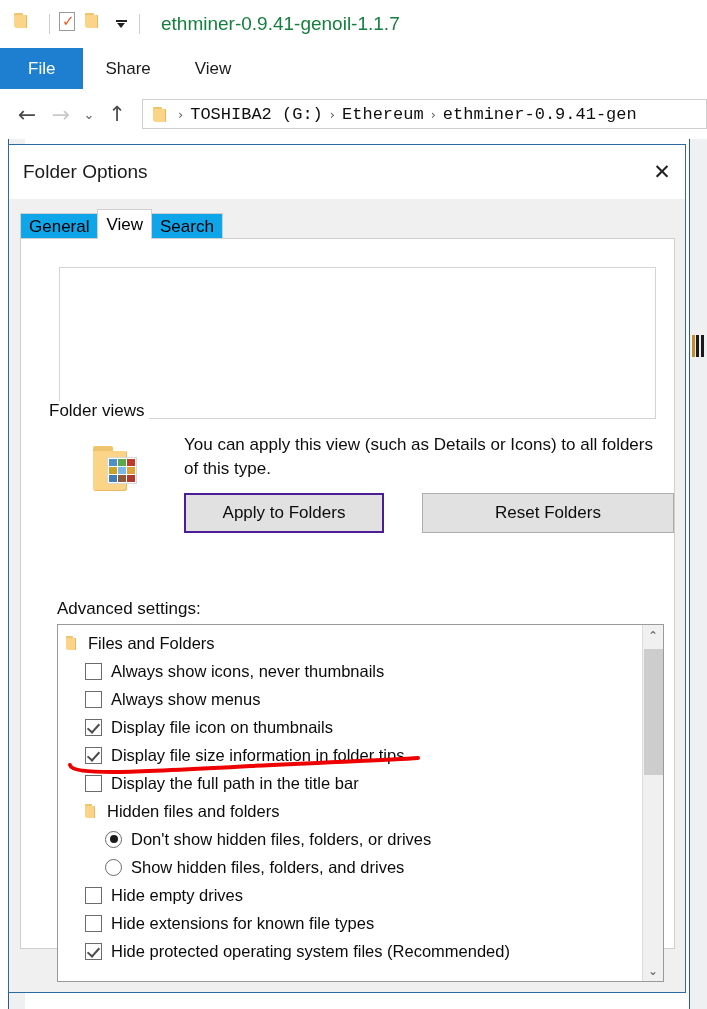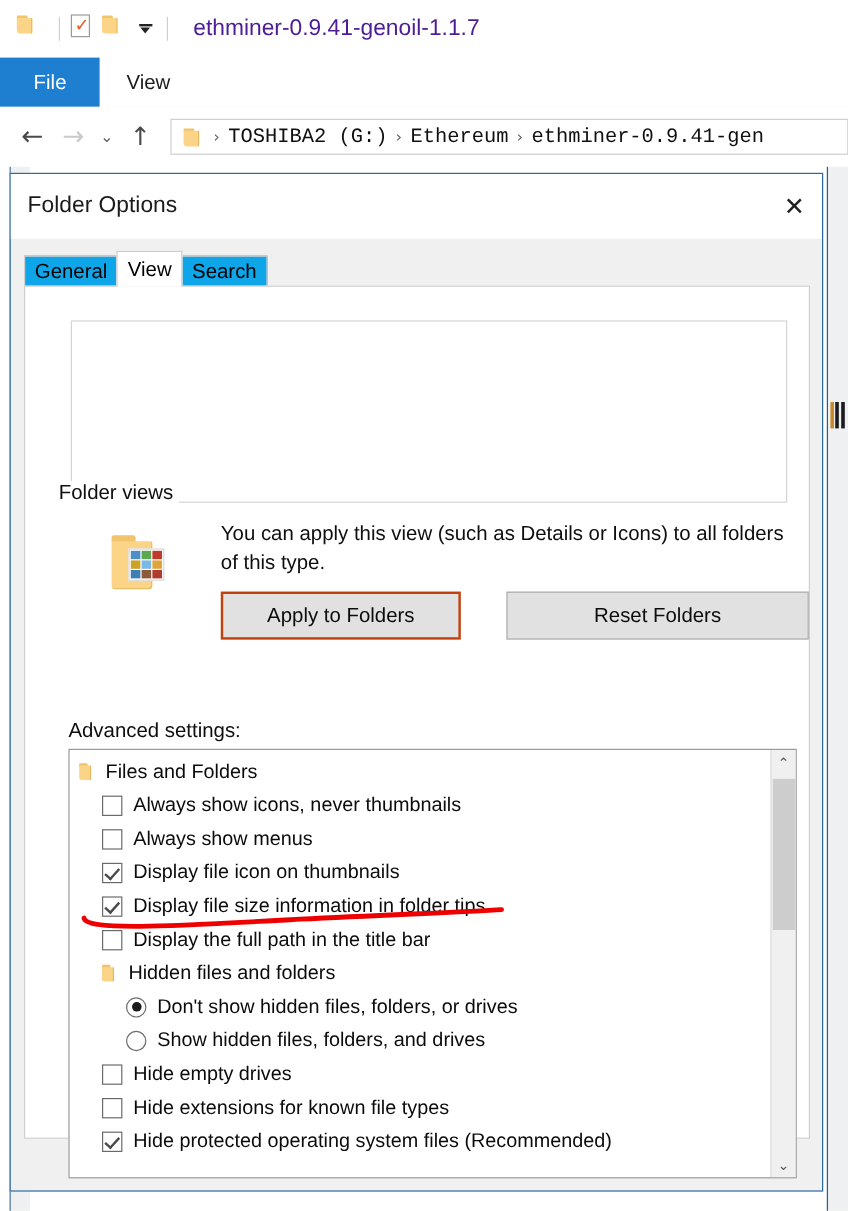--- a/index.html
+++ b/index.html
@@ -103,21 +103,21 @@
     content: "";
     position: absolute;
     left: 3px; top: 7px;
     width: 0; height: 0;
     border-left: 4.5px solid transparent;
     border-right: 4.5px solid transparent;
     border-top: 5px solid #222;
   }
   #window-title {
     font-size: 19px;
-    color: #4c1d95;
+    color: #15803d;
     margin-left: 12px;
     white-space: nowrap;
     font-family: "Liberation Sans", sans-serif;
   }
 
   
   #ribbon {
     position: absolute;
     left: 0; top: 48px;
     width: 707px; height: 41px;
@@ -389,21 +389,21 @@
     font-size: 17px;
     color: #0c0c0c;
     font-family: "Liberation Sans", sans-serif;
     cursor: default;
     display: flex;
     align-items: center;
     justify-content: center;
   }
   #btn-apply-folders {
     left: 175px; top: 348px; width: 200px;
-    border: 2px solid #c2410c;
+    border: 2px solid #4c1d95;
   }
   #btn-reset-folders {
     left: 413px; top: 348px; width: 252px; text-align: center;
   }
 
   
   #adv-label {
     position: absolute;
     left: 48px; top: 454px;
     font-size: 17px;
@@ -550,20 +550,21 @@
         </div>
     </div>
     <div class="qat-icon"><span class="folder-glyph"></span></div>
     <div class="qat-caret"></div>
     <div class="qat-sep"></div>
     <div id="window-title">ethminer-0.9.41-genoil-1.1.7</div>
   </div>
 
   <div id="ribbon">
     <div class="ribbon-tab file">File</div>
+    <div class="ribbon-tab">Share</div>
     <div class="ribbon-tab">View</div>
   </div>
 
   <div id="addressbar-row">
     <div class="navbtn back">←</div>
     <div class="navbtn fwd">→</div>
     <div class="navbtn hist">⌄</div>
     <div class="navbtn up">↑</div>
     <div id="crumbs">
       <span class="folder-glyph" style="margin-left:2px"></span>

